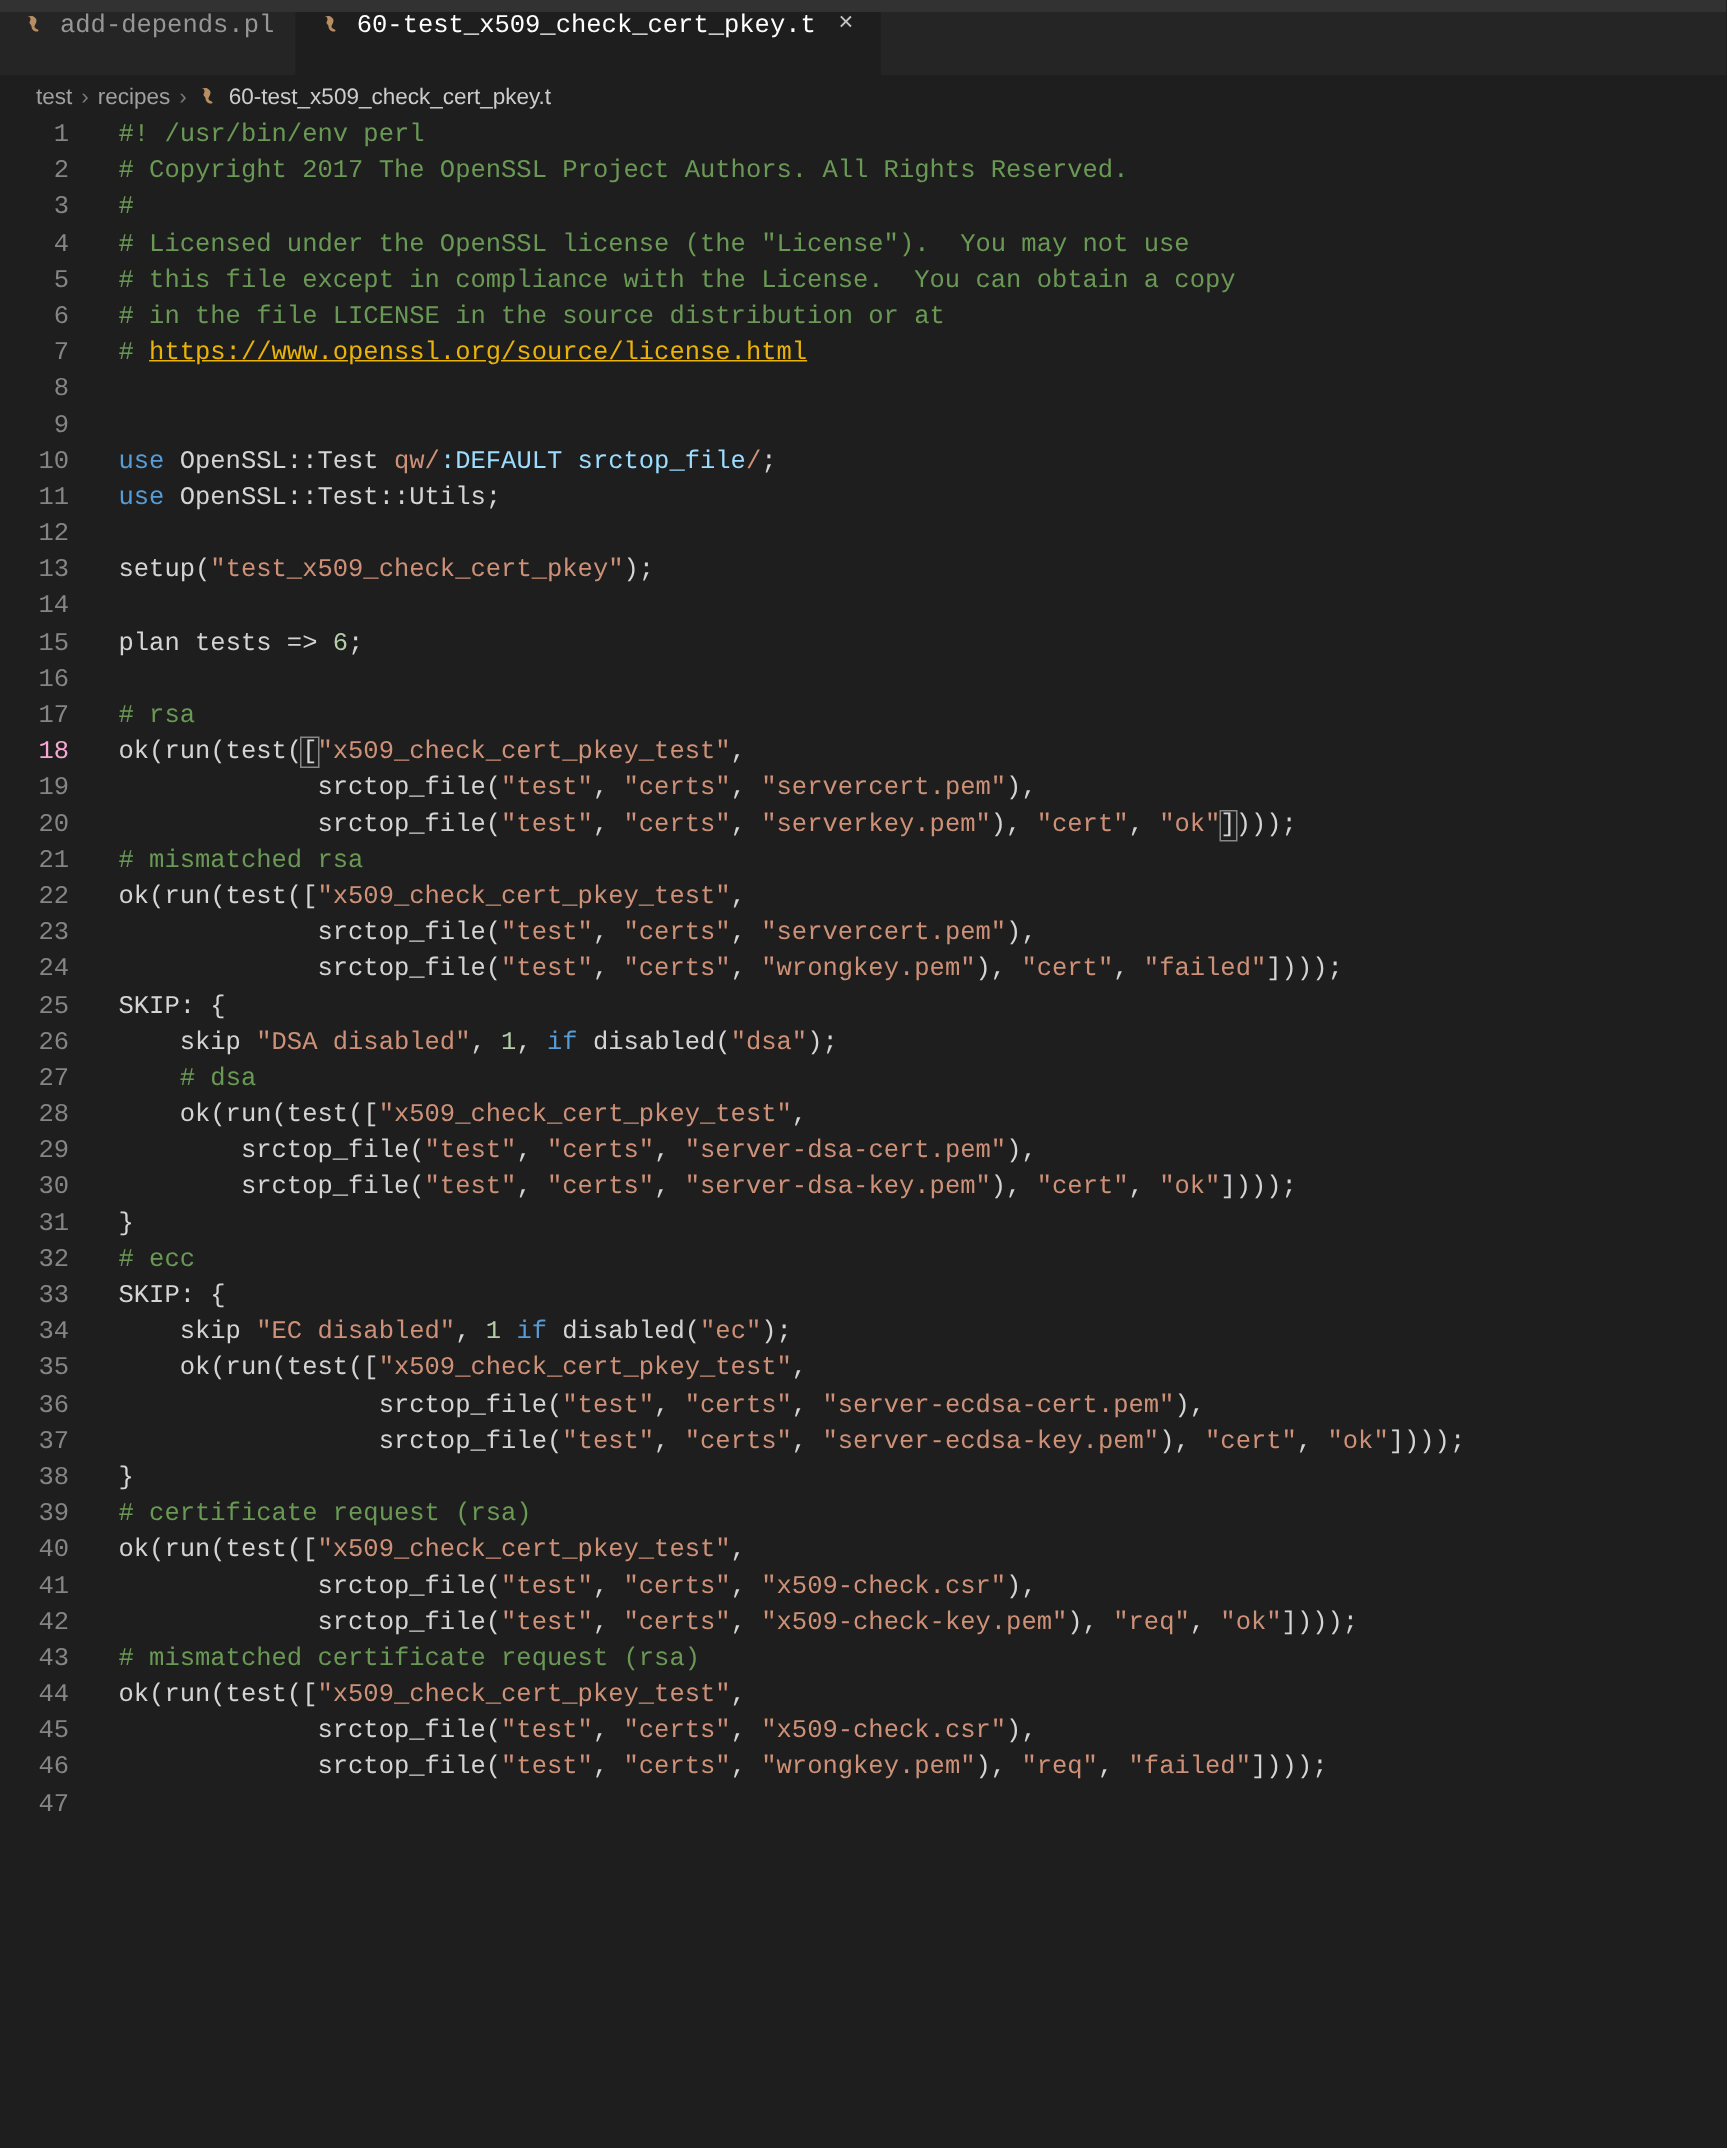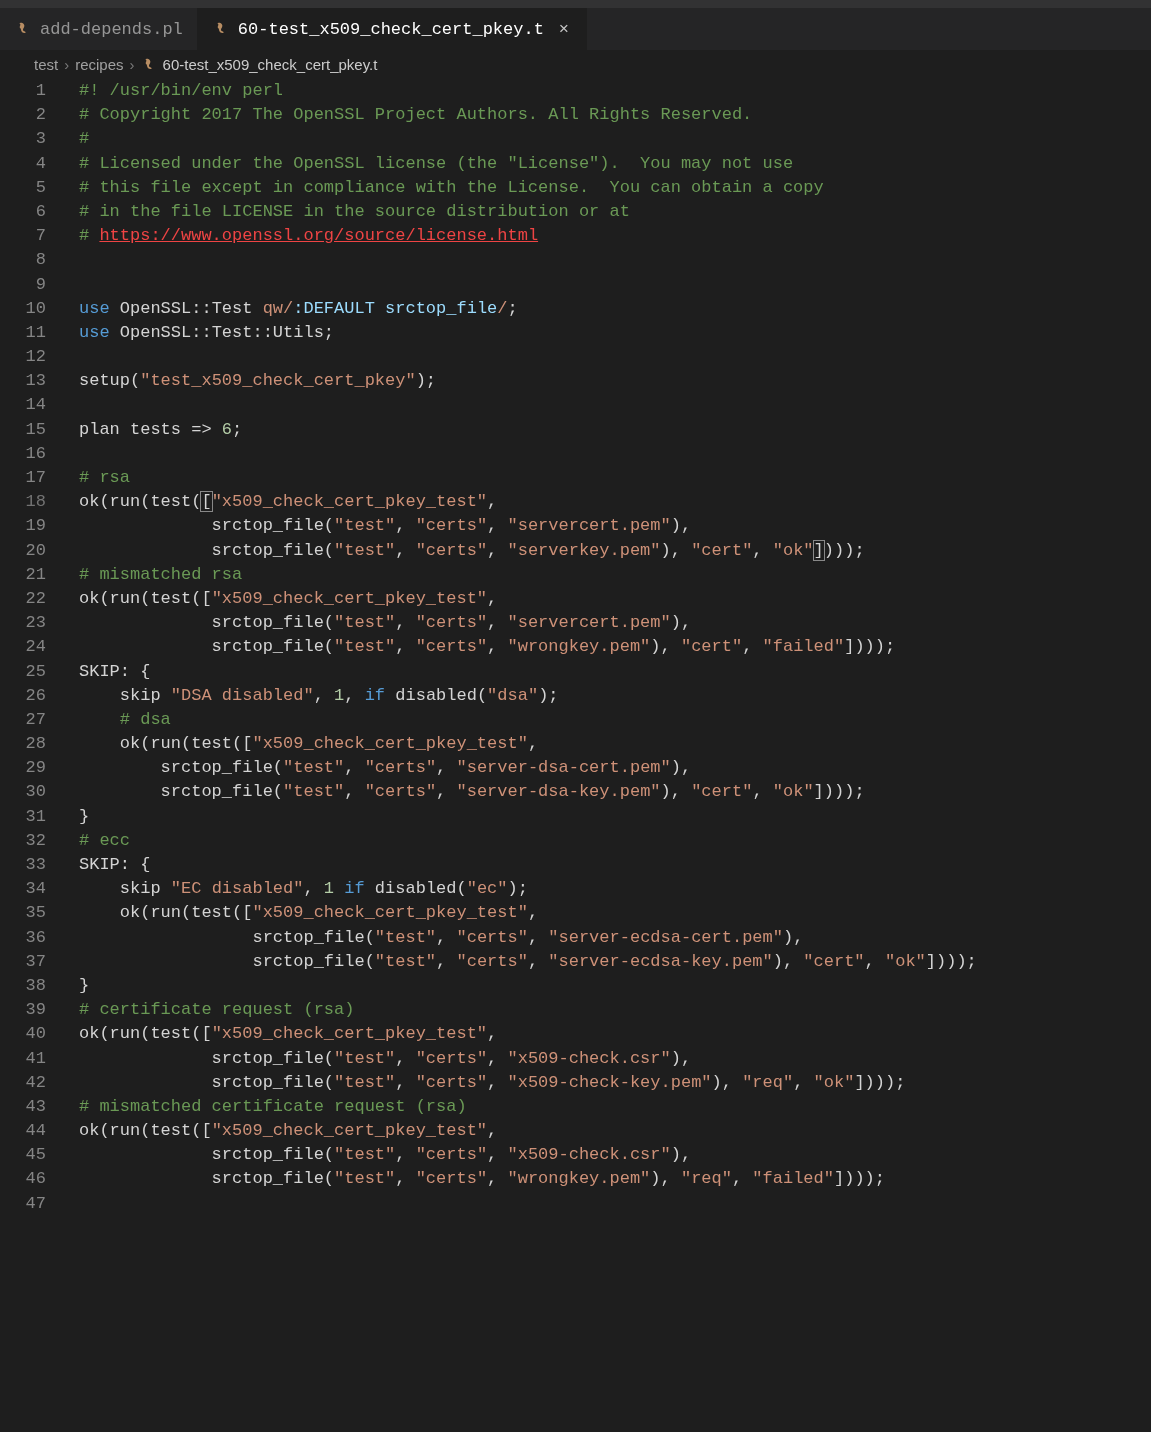--- a/index.html
+++ b/index.html
@@ -17,21 +17,20 @@
   }
   .tabs {
     display: flex;
     background: #252526;
     height: 42px;
     align-items: stretch;
     overflow: hidden;
   }
   .tab {
     display: flex;
-    align-items: center;
     padding: 0 14px;
     gap: 8px;
     color: #969696;
     border-right: 1px solid #1e1e1e;
     white-space: nowrap;
     cursor: pointer;
     font-family: Liberation Mono, monospace;
   }
   .tab.active {
     background: #1e1e1e;
@@ -50,21 +49,21 @@
     height: 16px;
     display: inline-flex;
     align-items: center;
     justify-content: center;
     color: #c5c5c5;
     margin-left: 4px;
   }
   .breadcrumb {
     display: flex;
     align-items: flex-end;
-    padding: 6px 34px;
+    padding: 6px 24px;
     gap: 6px;
     color: #a0a0a0;
     background: #1e1e1e;
     font-family: "Segoe UI", sans-serif;
     font-size: 15px;
   }
   .breadcrumb .sep { color: #7a7a7a; }
   .breadcrumb .final { color: #cccccc; display: flex; align-items: center; gap: 6px; }
   .breadcrumb .ficon {
     width: 16px; height: 16px; display: inline-flex; align-items: center; justify-content: center; color: #b78d63;
@@ -81,28 +80,28 @@
   }
   .code {
     flex: 1;
     white-space: pre;
     margin-left: 11px;
   }
   .line {
     height: 24.2px;
     line-height: 24.2px;
   }
-  .gutter .line.current { color: #737373; margin-left: 24px; }
+  .gutter .line.current { color: #f9a8d4; margin-left: 24px; }
   .c-comment { color: #6a9955; }
   .c-key { color: #569cd6; }
   .c-str { color: #ce9178; }
   .c-num { color: #b5cea8; }
   .c-word { color: #9cdcfe; }
   .c-plain { color: #d4d4d4; }
-  .c-link { color: #ef4444; text-decoration: underline; }
+  .c-link { color: #eab308; text-decoration: underline; }
   .bracket-hl {
     border: 1px solid #888;
     margin: -1px;
   }
 </style>
 </head>
 <body>
 
 <div class="titlebar"></div>
 

